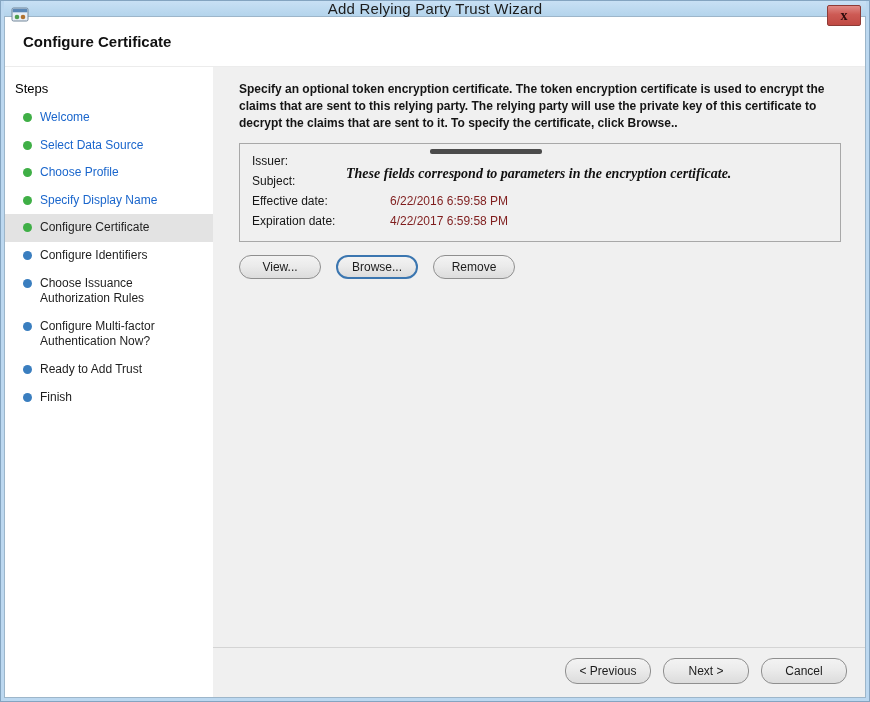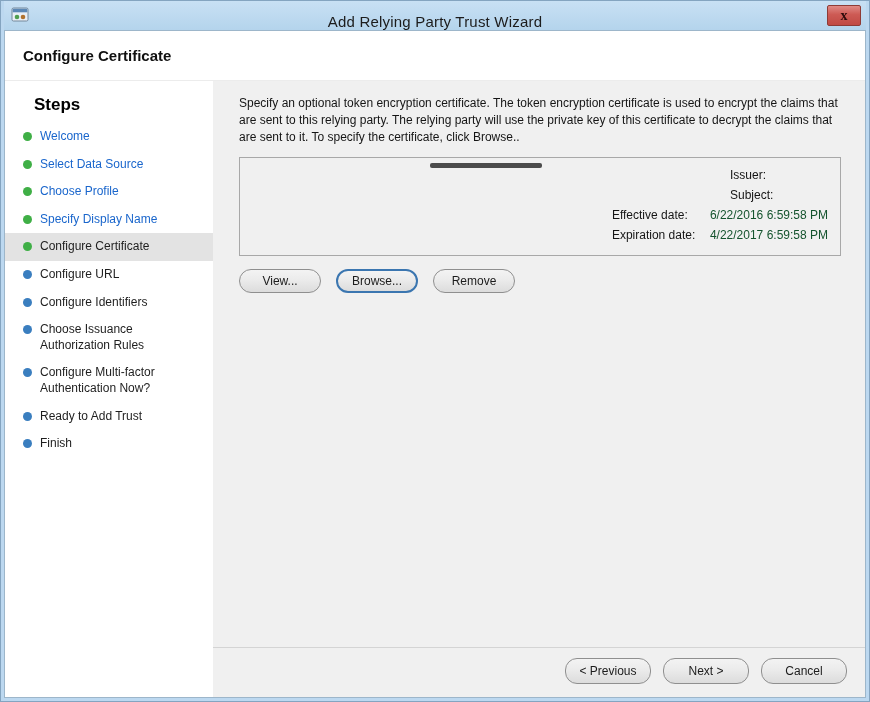--- a/index.html
+++ b/index.html
@@ -11,23 +11,23 @@
     background:#fff;
   }
   .window {
     width:870px; height:702px;
     background:#bcd8f0;
     border:1px solid #84a4c0;
     padding:0 3px 3px 3px;
     display:flex; flex-direction:column;
   }
   .titlebar {
-    height:29px;
+    height:15px;
     position:relative;
-    display:flex; align-items:flex-end;
+    display:flex; align-items:center;
     background:linear-gradient(#c8e0f4,#b4d4ec);
   }
   .app-icon { position:absolute; left:6px; top:4px; width:20px; height:20px; }
   .title {
     width:100%; text-align:center;
     font-size:15px; color:#1c1c1c; letter-spacing:0.2px;
   }
   .close-btn {
     position:absolute; right:5px; top:4px;
     width:34px; height:21px;
@@ -51,44 +51,44 @@
     display:flex; align-items:center;
     padding-left:18px;
     font-size:15px; font-weight:bold; color:#101010;
   }
   .body { flex:1; min-height:0; display:flex; }
   .sidebar {
     width:208px; flex:none;
     background:#fff;
     padding-top:10px;
   }
-  .steps-title { font-weight:bold; font-size:17px; padding:4px 8px 8px 29px; color:#000; }
+  .steps-title { font-weight:normal; font-size:13px; padding:4px 8px 8px 10px; color:#000; }
   .step { display:flex; align-items:flex-start; padding:6px 8px 6px 18px; line-height:1.3; }
   .step .dot { width:9px; height:9px; border-radius:50%; margin:3px 8px 0 0; flex:none; }
   .step.done .dot, .step.current .dot { background:#3faf46; }
   .step.pending .dot { background:#3a7ebf; }
   .step.done .step-label { color:#1a66cc; }
   .step.current { background:#e3e3e3; }
   .step.current .step-label, .step.pending .step-label { color:#1e1e1e; }
   .main {
     flex:1; min-width:0;
     background:#f0f0f0;
     display:flex; flex-direction:column;
   }
   .main-content { flex:1; padding:14px 24px 0 26px; }
-  .description { line-height:1.4; max-width:620px; margin-bottom:12px; color:#151515; }
+  .description { line-height:1.4; max-width:620px; margin-bottom:12px; color:#151515;font-weight:bold; }
   .cert-box {
     position:relative;
     border:1px solid #a8a8a8;
     background:#f0f0f0;
     padding:10px 12px 7px 12px;
   }
-  .cert-row { display:flex; margin-bottom:6px;justify-content:flex-end; }
+  .cert-row { display:flex; margin-bottom:6px; }
   .cert-label { width:98px; flex:none; color:#151515; }
-  .cert-value { color:#14532d; }
+  .cert-value { color:#7f1d1d;margin-left:40px; }
   .annotation {
     position:absolute; left:106px; top:22px; right:14px;
     font-family:"Liberation Serif", serif;
     font-style:italic; font-weight:bold; font-size:14px;
     color:#111; white-space:nowrap; overflow:hidden;
   }
   .smudge {
     position:absolute; left:190px; top:5px;
     width:112px; height:5px;
     background:#2e2e2e; opacity:0.85; border-radius:2px;
@@ -161,24 +161,20 @@
         <div class="step done">
           <span class="dot"></span>
           <span class="step-label">Specify Display Name</span>
         </div>
         <div class="step current">
           <span class="dot"></span>
           <span class="step-label">Configure Certificate</span>
         </div>
         <div class="step pending">
           <span class="dot"></span>
-          <span class="step-label">Configure URL</span>
-        </div>
-        <div class="step pending">
-          <span class="dot"></span>
           <span class="step-label">Configure Identifiers</span>
         </div>
         <div class="step pending">
           <span class="dot"></span>
           <span class="step-label">Choose Issuance Authorization Rules</span>
         </div>
         <div class="step pending">
           <span class="dot"></span>
           <span class="step-label">Configure Multi-factor Authentication Now?</span>
         </div>
@@ -191,20 +187,21 @@
           <span class="step-label">Finish</span>
         </div>
       </div>
 
       <div class="main">
         <div class="main-content">
           <p class="description">Specify an optional token encryption certificate.  The token encryption certificate is used to encrypt the claims that are sent to this relying party.  The relying party will use the private key of this certificate to decrypt the claims that are sent to it.  To specify the certificate, click Browse..</p>
 
           <div class="cert-box">
             <div class="smudge"></div>
+            <div class="annotation">These fields correspond to parameters in the encryption certificate.</div>
 
             <div class="cert-row">
               <span class="cert-label">Issuer:</span>
               <span class="cert-value"></span>
             </div>
             <div class="cert-row">
               <span class="cert-label">Subject:</span>
               <span class="cert-value"></span>
             </div>
             <div class="cert-row">

